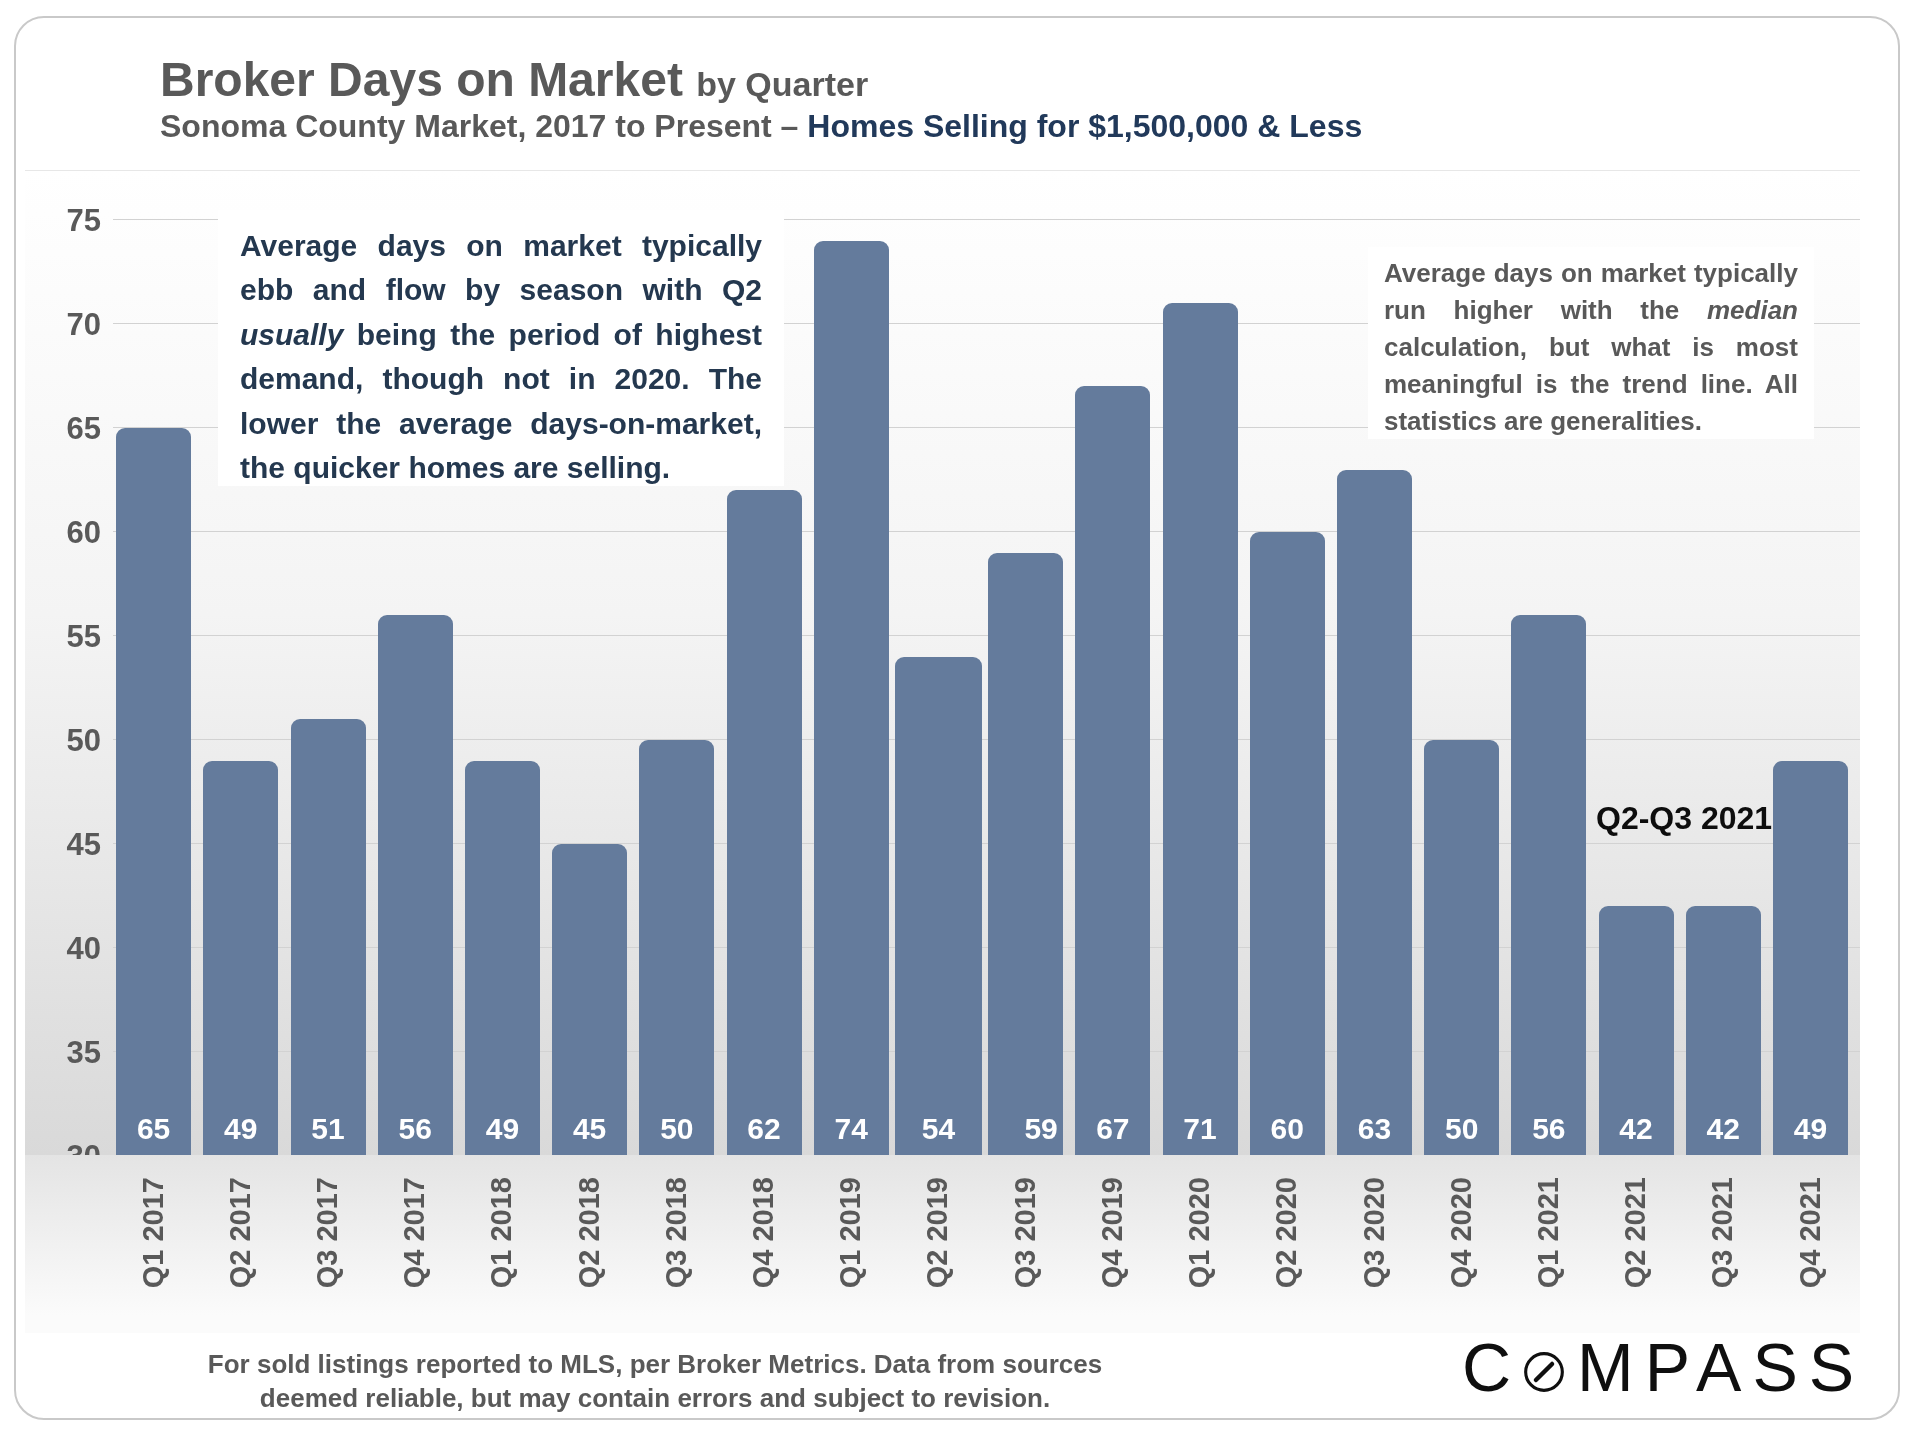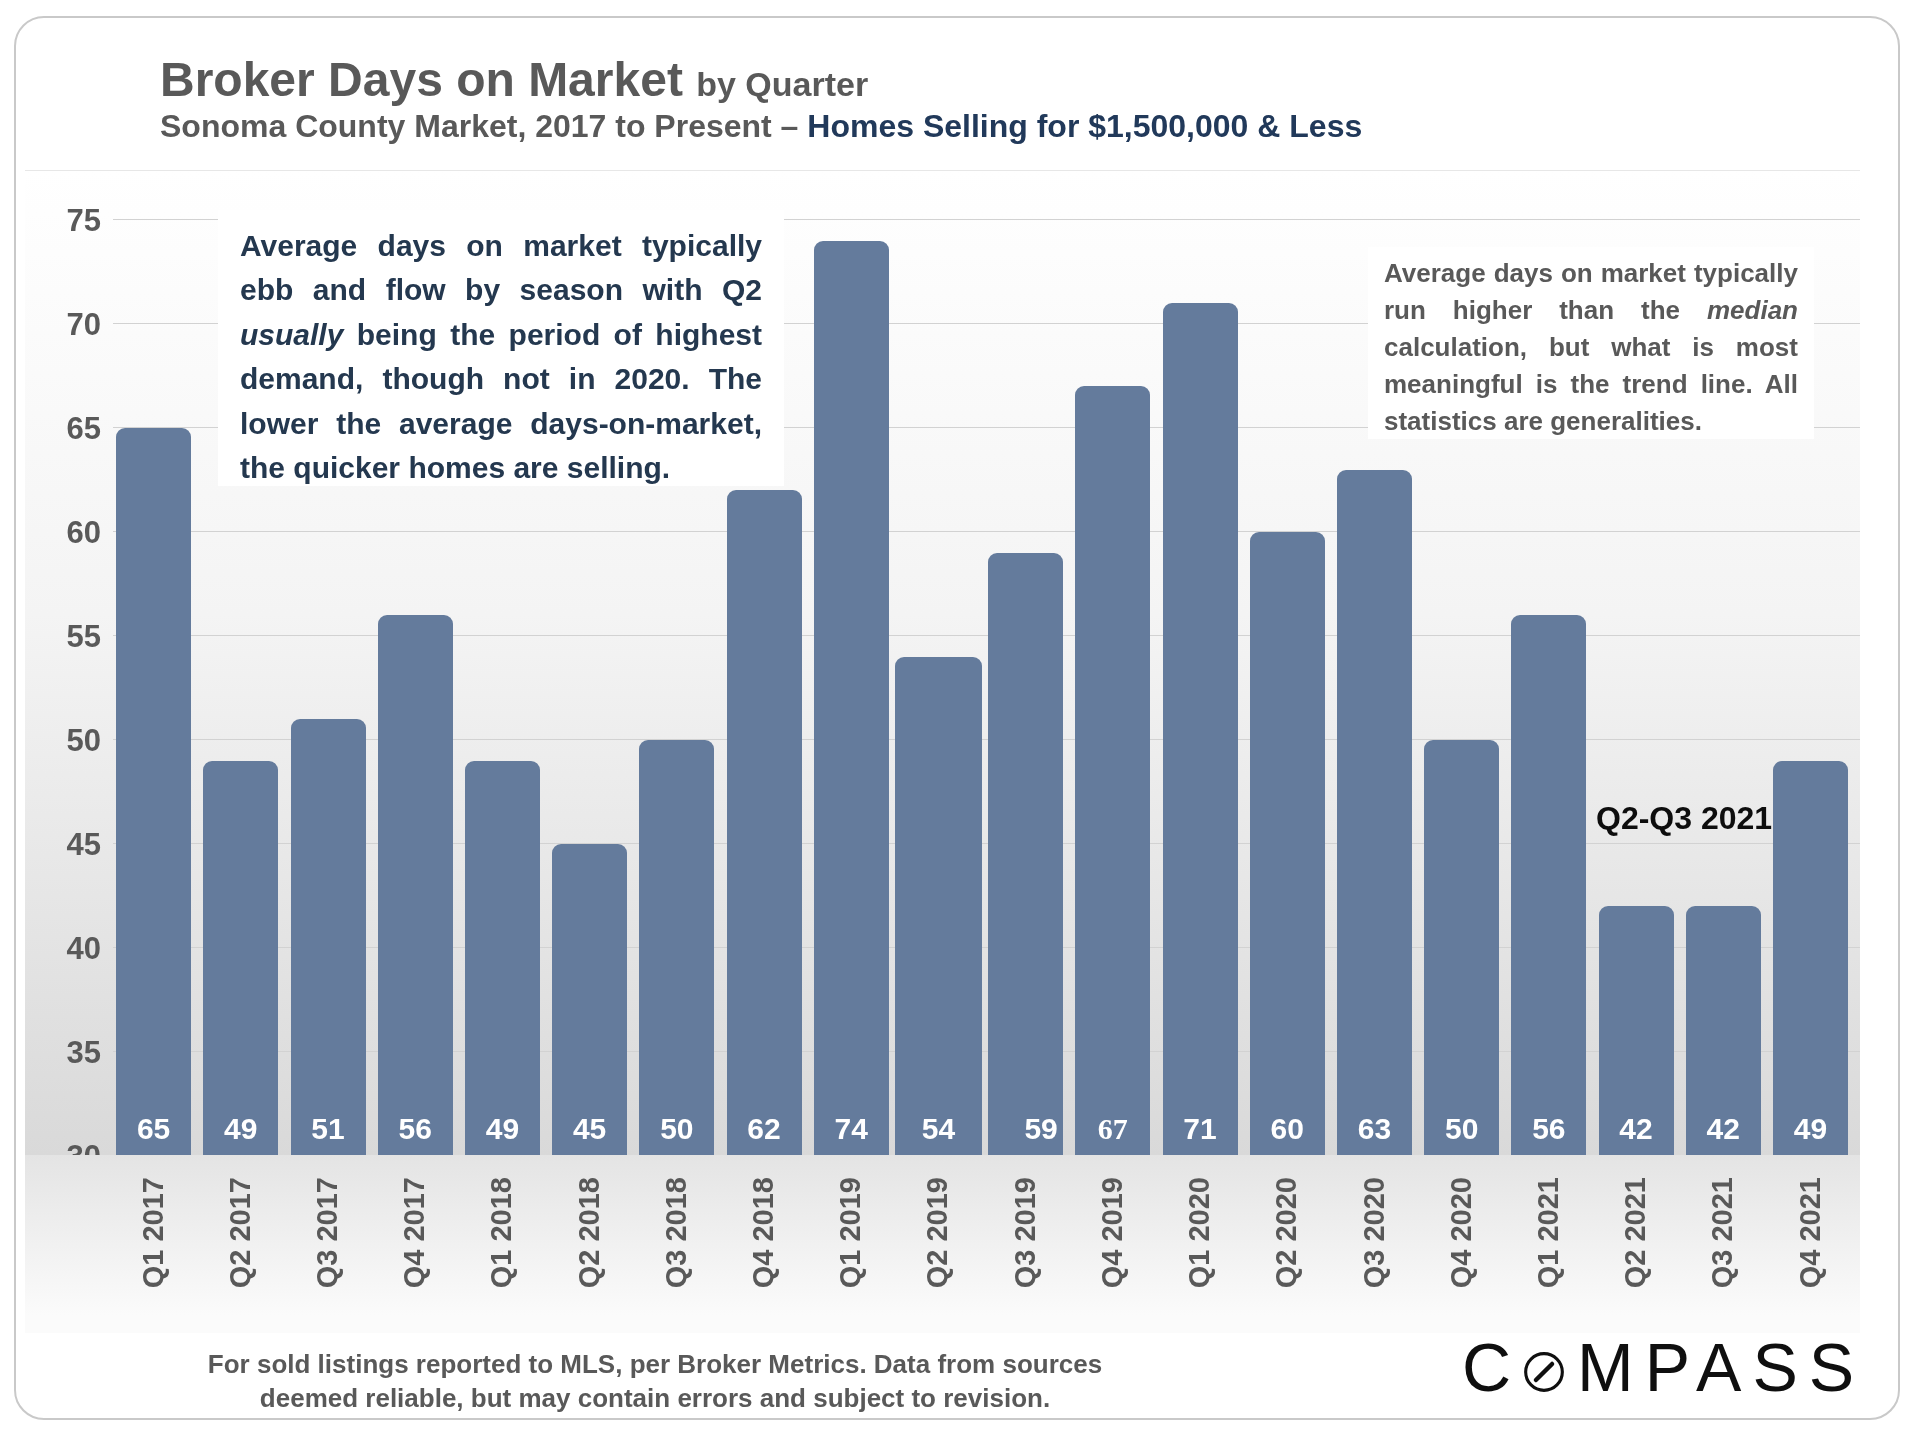--- a/index.html
+++ b/index.html
@@ -135,21 +135,21 @@
         <div class="bar" style="height: 53.3333%; background: rgb(100, 123, 156); padding-left: 17px;">
           <div class="bar-value" style="color: rgb(255, 255, 255);">54</div>
         </div>
       </div>
       <div class="bar-slot">
         <div class="bar" style="height: 64.4444%; background: rgb(100, 123, 156);">
           <div class="bar-value" style="color: rgb(255, 255, 255); margin-left: 31px;">59</div>
         </div>
       </div>
       <div class="bar-slot">
-        <div class="bar" style="height: 82.2222%; background: rgb(100, 123, 156); font-family: Liberation Serif, serif;">
+        <div class="bar" style="height: 82.2222%; background: rgb(100, 123, 156);">
           <div class="bar-value" style="color: rgb(255, 255, 255);">67</div>
         </div>
       </div>
       <div class="bar-slot">
         <div class="bar" style="height: 91.1111%; background: rgb(100, 123, 156);">
           <div class="bar-value" style="color: rgb(255, 255, 255); margin-top: 12px;">71</div>
         </div>
       </div>
       <div class="bar-slot">
         <div class="bar" style="height: 66.6667%; background: rgb(100, 123, 156);">
@@ -250,21 +250,21 @@
         <div class="x-label">Q3 2021</div>
       </div>
       <div class="x-slot">
         <div class="x-label">Q4 2021</div>
       </div>
     </div>
 </div>
 
 <div class="note note-left"><span>Average days on market typically ebb and flow by season with Q2 </span><em>usually</em><span> being the period of highest demand, though not in 2020. The lower the average days-on-market, the quicker homes are selling.</span></div>
 
-<div class="note note-right"><span>Average days on market typically run higher than the </span><em>median</em><span> calculation, but what is most meaningful is the trend line. All statistics are generalities.</span></div>
+<div class="note note-right"><span>Average days on market typically run higher with the </span><em>median</em><span> calculation, but what is most meaningful is the trend line. All statistics are generalities.</span></div>
 
 <div class="callout">Q2-Q3 2021</div>
 
 <div class="disclaimer">For sold listings reported to MLS, per Broker Metrics. Data from sources deemed reliable, but may contain errors and subject to revision.</div>
 
 <div class="brand"><span>C</span><svg width="44" height="44" viewBox="0 0 24 24" fill="none" xmlns="http://www.w3.org/2000/svg">
       <circle cx="12" cy="12" r="10" stroke="#0f0f0f" stroke-width="1.7"></circle>
       <line x1="7.6" y1="16.4" x2="16.4" y2="7.6" stroke="#0f0f0f" stroke-width="2.4" stroke-linecap="round"></line>
     </svg><span>MPASS</span></div>
 

